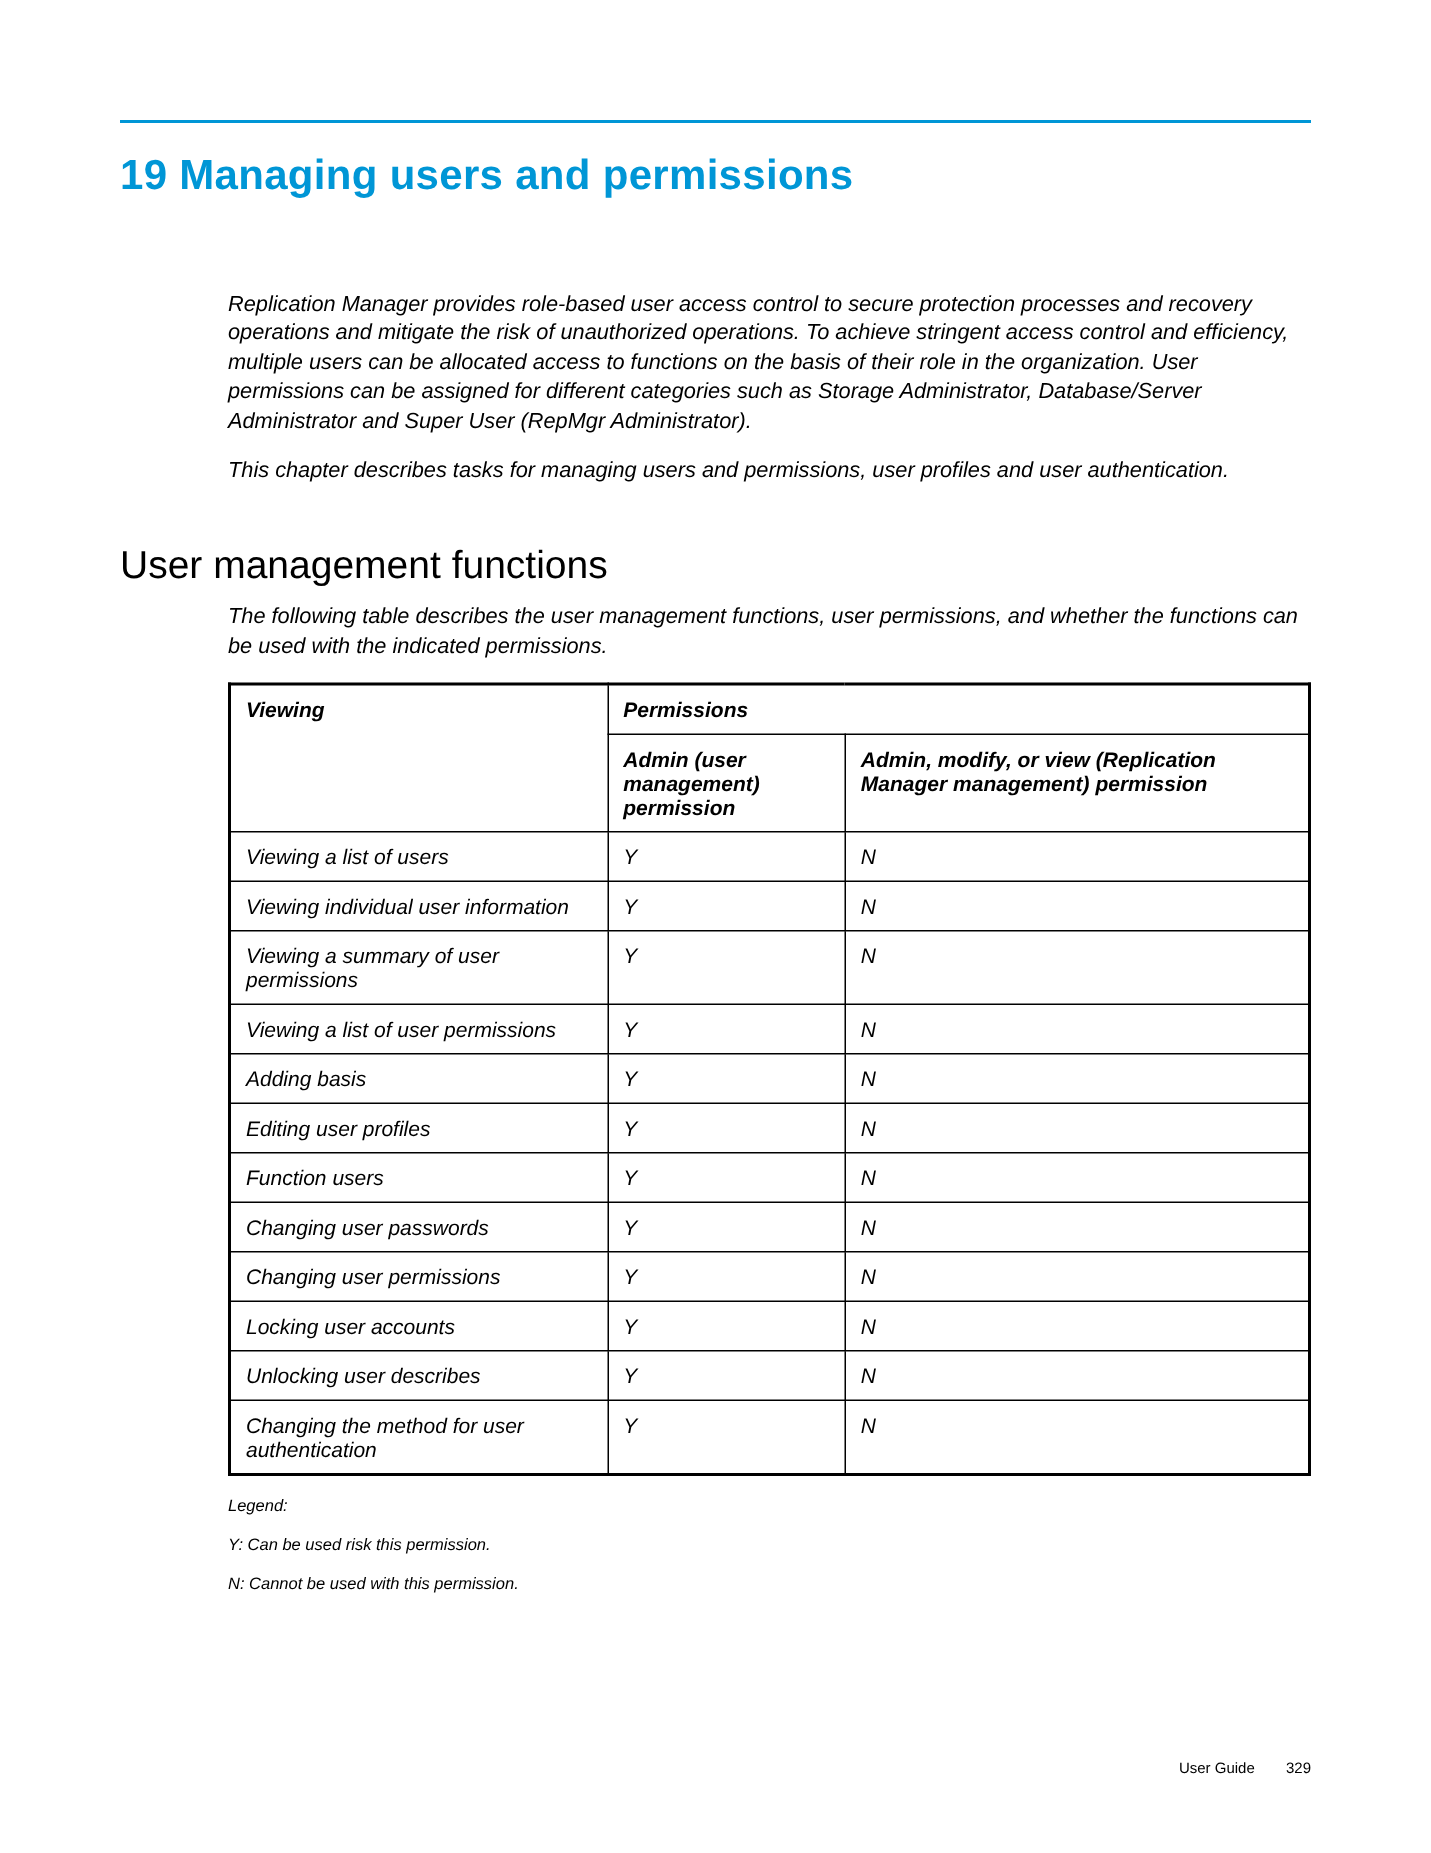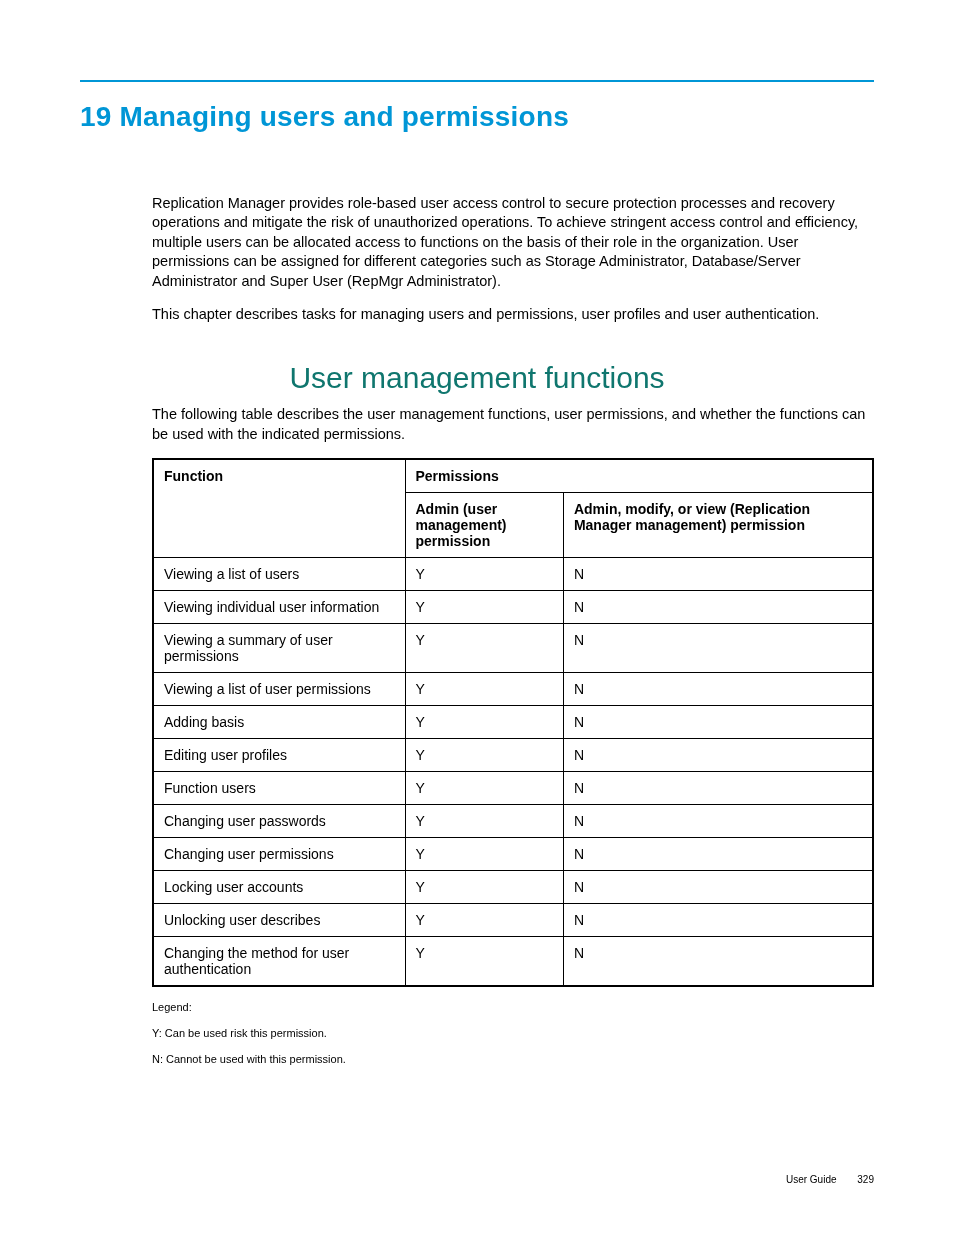--- a/index.html
+++ b/index.html
@@ -29,27 +29,27 @@
     line-height: 1.2;
   }
   .body-text {
     font-size: 14.5px;
     line-height: 1.35;
     margin: 0 0 14px 0;
     font-weight: 400;
   }
   .indent {
     margin-left: 72px;
+    font-style: italic;
   }
   .section-title {
-    color: #0f766e;
-    font-size: 30px;
+    color: #000000;
+    font-size: 26px;
     font-weight: 400;
     margin: 36px 0 10px 0;
-    text-align: center;
   }
   table {
     border-collapse: collapse;
     width: 100%;
     margin-top: 8px;
     font-size: 14px;
   }
   table, th, td {
     border: 1px solid #000;
   }
@@ -93,21 +93,21 @@
   <p class="body-text indent">Replication Manager provides role-based user access control to secure protection processes and recovery operations and mitigate the risk of unauthorized operations. To achieve stringent access control and efficiency, multiple users can be allocated access to functions on the basis of their role in the organization. User permissions can be assigned for different categories such as Storage Administrator, Database/Server Administrator and Super User (RepMgr Administrator).</p>
   <p class="body-text indent">This chapter describes tasks for managing users and permissions, user profiles and user authentication.</p>
 
   <h2 class="section-title">User management functions</h2>
   <p class="body-text indent">The following table describes the user management functions, user permissions, and whether the functions can be used with the indicated permissions.</p>
 
   <div class="indent">
     <table>
       <thead>
         <tr>
-          <th class="col-func" rowspan="2">Function</th>
+          <th class="col-func" rowspan="2">Viewing</th>
           <th colspan="2">Permissions</th>
         </tr>
         <tr>
           <th class="col-adm">Admin (user management) permission</th>
           <th class="col-amv">Admin, modify, or view (Replication Manager management) permission</th>
         </tr>
       </thead>
       <tbody id="table-body">
           <tr>
             <td>Viewing a list of users</td>

